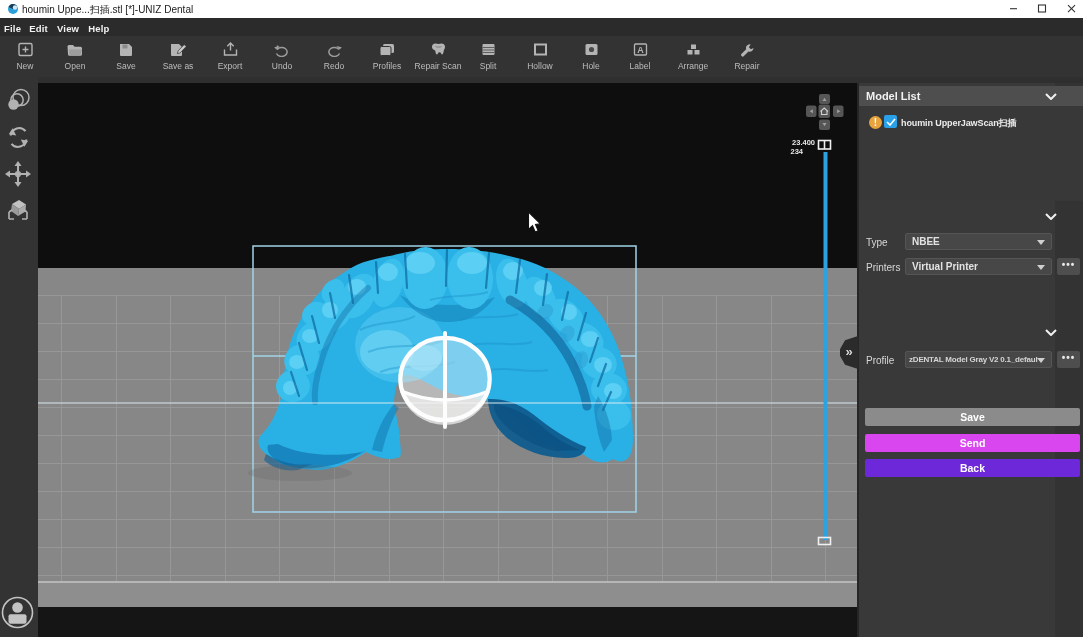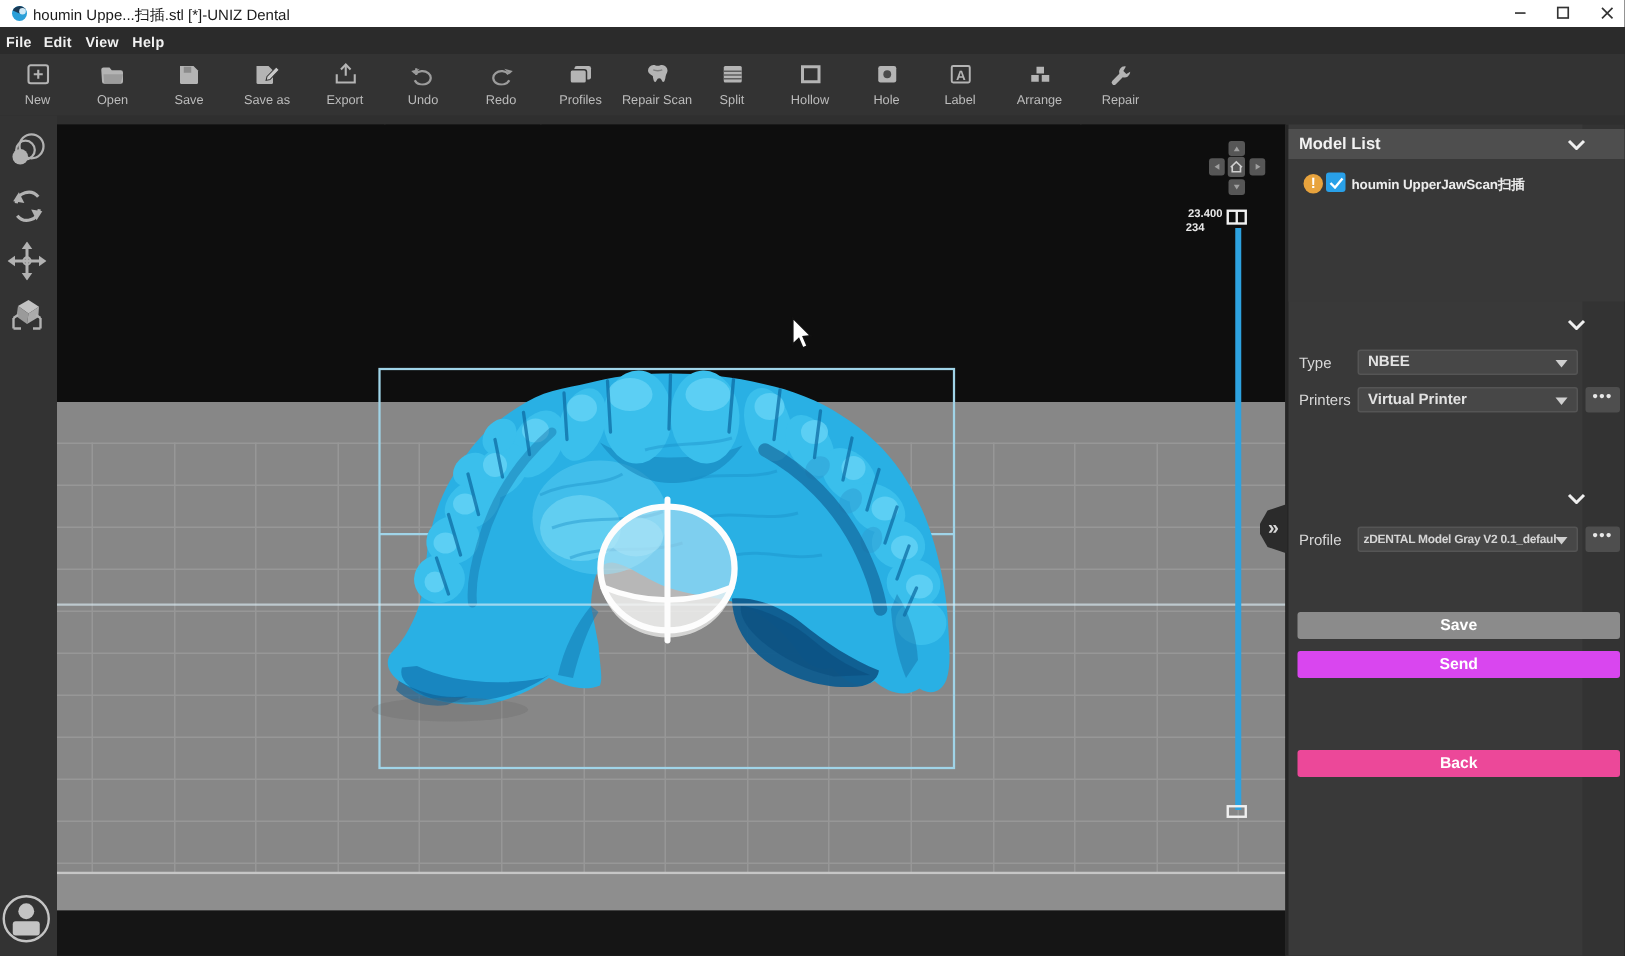--- a/index.html
+++ b/index.html
@@ -329,15 +329,15 @@
  <div class="dd" style="top:175px;font-size:10px;">Virtual Printer<span class="ddarrow"></span></div>
  <div class="dots" style="left:198px;top:175px">•••</div>
  <svg class="chev" style="left:186px;top:246px" viewBox="0 0 12 7">
       <path d="M1 1 L6 6 L11 1" stroke="#f0f0f0" stroke-width="2" fill="none"></path>
     </svg>
  <div class="rlabel" style="left:7px;top:272px">Profile</div>
  <div class="dd" style="top:268px;font-size:8px;padding-left:3px;padding-right:28px;color:#d5d5d5;letter-spacing:-0.2px;">zDENTAL Model Gray V2 0.1_defaul<span class="ddarrow"></span></div>
  <div class="dots" style="left:198px;top:268px">•••</div>
  <div class="btn" style="top:325px;background:#8b8b8b;">Save</div>
  <div class="btn" style="top:351px;background:#d946ef;">Send</div>
- <div class="btn" style="top:376px;background:#ec4899;margin-top:41px;">Back</div>
+ <div class="btn" style="top:376px;background:#6d28d9;">Back</div>
 </div>
 <div class="abs" id="ctab">»</div>
 
 </body></html>

